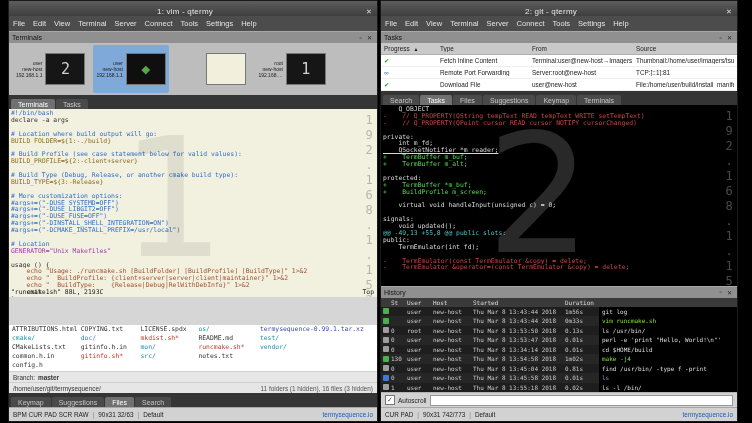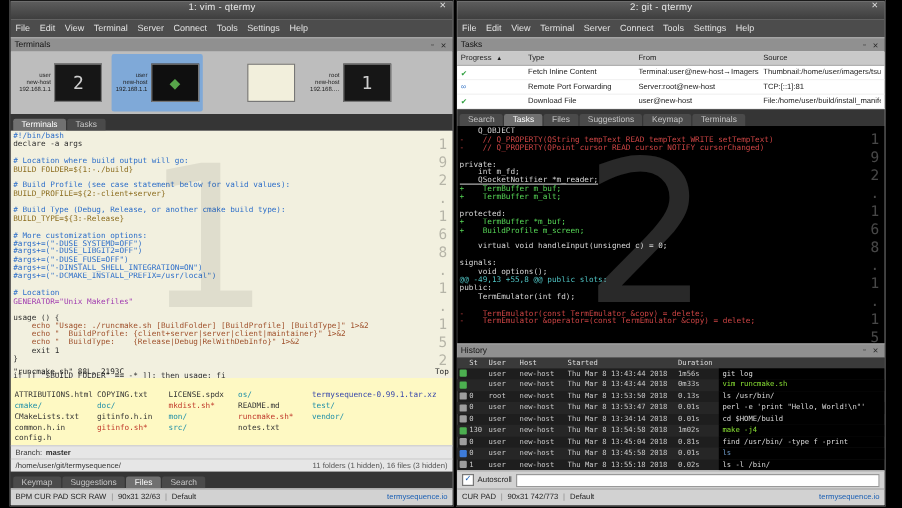--- a/index.html
+++ b/index.html
@@ -4,21 +4,21 @@
 <style>
   html,body{margin:0;padding:0;}
   body{width:752px;height:423px;background:#000;position:relative;overflow:hidden;
        font-family:"Liberation Sans",sans-serif;-webkit-font-smoothing:antialiased;}
   .window{position:absolute;top:0;height:422px;display:flex;flex-direction:column;
           background:#d6d6d6;border:1px solid #1a1a1a;box-sizing:border-box;}
   #win1{left:8px;width:370px;}
   #win2{left:380px;width:358px;}
 
   .titlebar{height:15px;background:linear-gradient(#5d5d5d,#3e3e3e);color:#e8e8e8;
-            font-size:8px;display:flex;align-items:flex-start;flex:0 0 auto;}
+            font-size:8px;display:flex;align-items:flex-end;flex:0 0 auto;}
   .titlebar .title{flex:1;text-align:center;letter-spacing:.2px;}
   .win-btn{width:16px;text-align:center;color:#ddd;font-size:7px;cursor:default;}
 
   .menubar{height:15px;background:#4c4c4c;color:#e3e3e3;display:flex;align-items:center;
            font-size:7.5px;flex:0 0 auto;}
   .menu-item{padding:0 4px;}
 
   .dockheader{height:11px;background:#909090;color:#141414;font-size:7px;display:flex;
               align-items:center;padding:0 3px;flex:0 0 auto;border-top:1px solid #a8a8a8;}
   .dockheader .spacer{flex:1;}
@@ -46,22 +46,22 @@
             line-height:165px;font-family:"DejaVu Sans",sans-serif;pointer-events:none;}
   .term-light .wm-digit{color:rgba(0,0,0,0.08);}
   .term-dark .wm-digit{color:rgba(255,255,255,0.16);}
   .wm-ip{position:absolute;right:1px;top:4px;writing-mode:vertical-rl;text-orientation:upright;
          font-size:12px;letter-spacing:1px;pointer-events:none;font-family:"DejaVu Sans Mono",monospace;}
   .term-light .wm-ip{color:rgba(0,0,0,0.25);}
   .term-dark .wm-ip{color:rgba(255,255,255,0.28);}
   .vimstatus{position:absolute;left:2px;right:3px;bottom:1px;display:flex;
              justify-content:space-between;color:#1c1c1c;}
 
-  .files{background:#fef9c3;padding:10px 3px 1px;font-family:"DejaVu Sans Mono",monospace;
-         font-size:6.4px;flex:0 0 auto;}
+  .files{background:#ffffff;padding:0 3px 1px;font-family:"DejaVu Sans Mono",monospace;
+         font-size:6.4px;flex:0 0 auto;margin-top:28px;}
   .files-grid{display:grid;grid-template-columns:19% 16.5% 16% 17% 31.5%;}
   .file{white-space:nowrap;overflow:hidden;height:9px;line-height:9px;}
   .branchrow,.pathrow{background:#e6e6e6;height:10px;display:flex;align-items:center;
          font-size:6.4px;color:#333;padding:0 4px;gap:3px;flex:0 0 auto;border-top:1px solid #cfcfcf;}
   .pathrow .right{margin-left:auto;color:#555;}
 
   .statusbar{height:13px;background:#d2d2d2;border-top:1px solid #a8a8a8;display:flex;
              align-items:center;font-size:6.4px;color:#222;padding:0 4px;gap:4px;flex:0 0 auto;}
   .statusbar .sep{color:#888;}
   .statusbar .link{margin-left:auto;color:#1a5fb4;}
@@ -372,21 +372,21 @@
         <div class="tl" style="color: rgb(87, 216, 87);">+    TermBuffer m_buf;</div>
         <div class="tl" style="color: rgb(87, 216, 87);">+    TermBuffer m_alt;</div>
         <div class="tl" style="color: rgb(216, 216, 216);"></div>
         <div class="tl" style="color: rgb(216, 216, 216);">protected:</div>
         <div class="tl" style="color: rgb(87, 216, 87);">+    TermBuffer *m_buf;</div>
         <div class="tl" style="color: rgb(87, 216, 87);">+    BuildProfile m_screen;</div>
         <div class="tl" style="color: rgb(216, 216, 216);"></div>
         <div class="tl" style="color: rgb(216, 216, 216);">    virtual void handleInput(unsigned c) = 0;</div>
         <div class="tl" style="color: rgb(216, 216, 216);"></div>
         <div class="tl" style="color: rgb(216, 216, 216);">signals:</div>
-        <div class="tl" style="color: rgb(216, 216, 216);">    void options();</div>
+        <div class="tl" style="color: rgb(216, 216, 216);">    void updated();</div>
         <div class="tl" style="color: rgb(79, 195, 195);">@@ -49,13 +55,8 @@ public slots:</div>
         <div class="tl" style="color: rgb(216, 216, 216);">public:</div>
         <div class="tl" style="color: rgb(216, 216, 216);">    TermEmulator(int fd);</div>
         <div class="tl" style="color: rgb(216, 216, 216);"></div>
         <div class="tl" style="color: rgb(204, 68, 68);">-    TermEmulator(const TermEmulator &amp;copy) = delete;</div>
         <div class="tl" style="color: rgb(204, 68, 68);">-    TermEmulator &amp;operator=(const TermEmulator &amp;copy) = delete;</div>
       </div>
   </div>
 
   <div class="dockheader">

